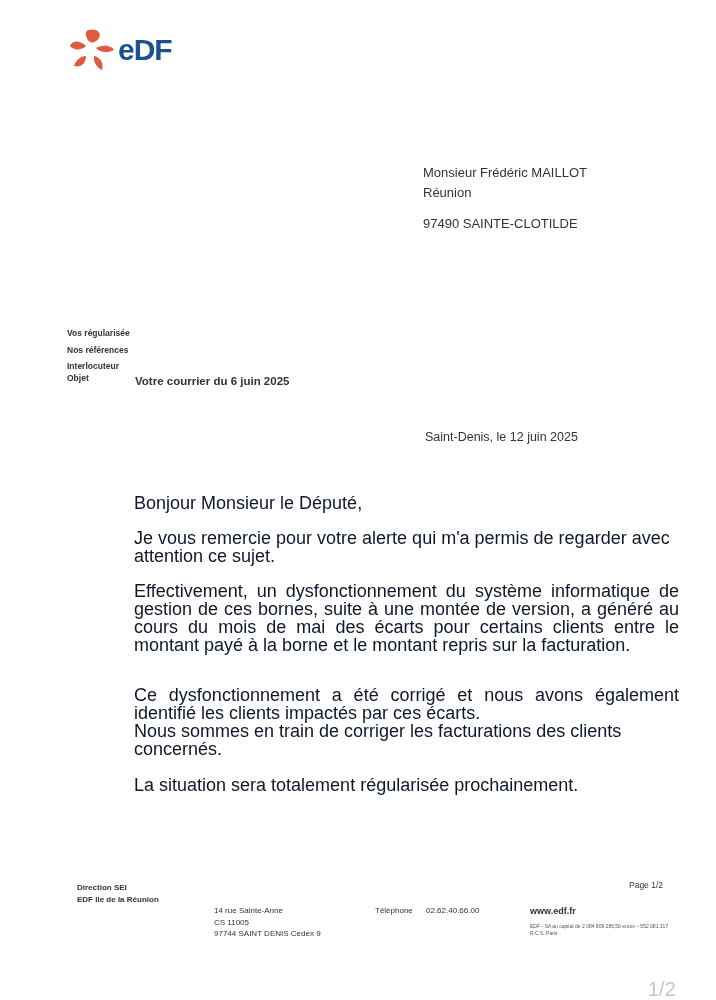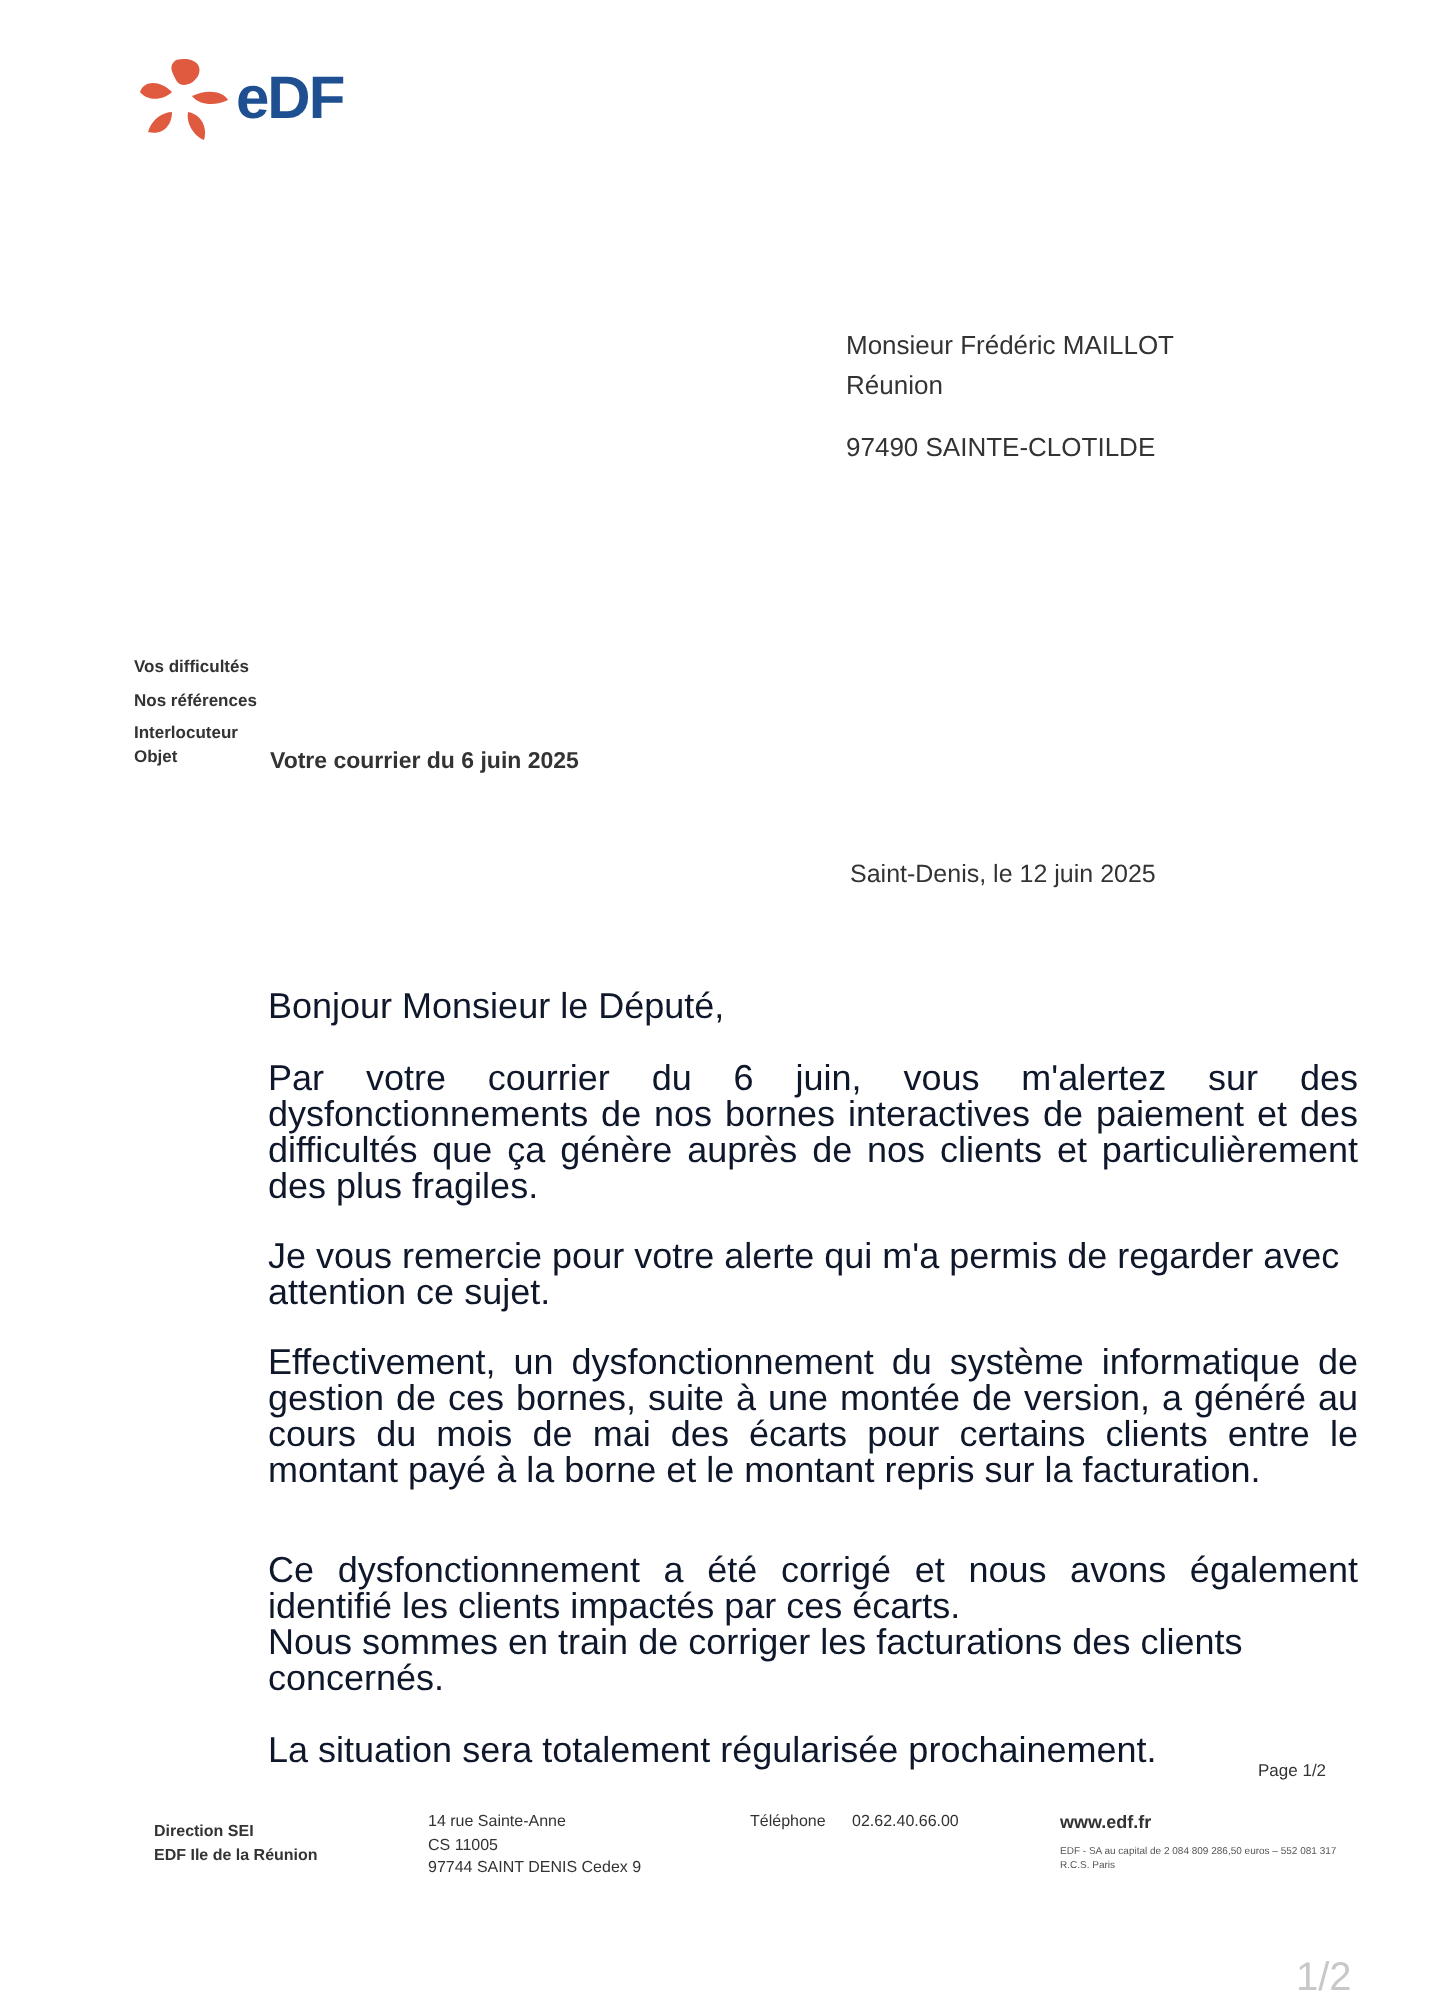--- a/index.html
+++ b/index.html
@@ -13,21 +13,21 @@
   .recipient { left:423px; top:163px; font-size:13px; line-height:19.5px; color:#333; }
   .recipient .gap { height:12px; }
   .refs { left:67px; top:325px; font-size:8.5px; font-weight:bold; color:#333; line-height:17px; }
   .refs div:nth-child(3){ margin-top:-1px; }
   .object { left:135px; top:375px; font-size:11.5px; font-weight:bold; color:#333; }
   .date { left:425px; top:430px; font-size:12.5px; color:#333; }
   .body { left:134px; top:494px; width:545px; font-size:18px; line-height:18px; color:#0f172a; }
   .body p { margin:0; }
   .body .justify { text-align:justify; }
   .footer { font-size:8px; color:#333;margin-left:10px; }
-  .f-dir { left:67px; top:910px; font-weight:bold; line-height:12px; }
+  .f-dir { left:67px; top:882px; font-weight:bold; line-height:12px; }
   .f-addr { left:204px; top:905px; line-height:11.5px; }
   .f-tel-label { left:365px; top:906px; }
   .f-tel { left:416px; top:906px;text-align:center; }
   .f-web { left:520px; top:906px; font-weight:bold; font-size:9px; }
   .f-legal { left:520px; top:923px; font-size:5px; line-height:6.5px; color:#555; width:140px; }
   .pageno { left:619px; top:880px; font-size:8.5px; color:#333; }
   .viewer-page { left:648px; top:978px; font-size:20px; color:#c8c8c8; }
 </style>
 </head>
 <body>
@@ -46,32 +46,31 @@
 <div class="abs logo-text">eDF</div>
 
 <div class="abs recipient">
   <div>Monsieur Frédéric MAILLOT</div>
   <div>Réunion</div>
   <div class="gap"></div>
   <div>97490 SAINTE-CLOTILDE</div>
 </div>
 
 <div class="abs refs">
-  <div>Vos difficultés</div>
+  <div>Vos régularisée</div>
   <div>Nos références</div>
   <div>Interlocuteur</div>
   <div style="margin-top:-5px">Objet</div>
 </div>
 <div class="abs object">Votre courrier du 6 juin 2025</div>
 
 <div class="abs date">Saint-Denis, le 12 juin 2025</div>
 
 <div class="abs body">
   <p>Bonjour Monsieur le Député,</p>
-  <p class="justify" style="margin-top:18px">Par votre courrier du 6 juin, vous m'alertez sur des dysfonctionnements de nos bornes interactives de paiement et des difficultés que ça génère auprès de nos clients et particulièrement des plus fragiles.</p>
   <p style="margin-top:17px">Je vous remercie pour votre alerte qui m'a permis de regarder avec attention ce sujet.</p>
   <p class="justify" style="margin-top:17px">Effectivement, un dysfonctionnement du système informatique de gestion de ces bornes, suite à une montée de version, a généré au cours du mois de mai des écarts pour certains clients entre le montant payé à la borne et le montant repris sur la facturation.</p>
   <p class="justify" style="margin-top:32px">Ce dysfonctionnement a été corrigé et nous avons également identifié les clients impactés par ces écarts.</p>
   <p>Nous sommes en train de corriger les facturations des clients concernés.</p>
   <p style="margin-top:18px">La situation sera totalement régularisée prochainement.</p>
 </div>
 
 <div class="abs pageno footer">Page 1/2</div>
 <div class="abs footer f-dir">
   <div>Direction SEI</div>

